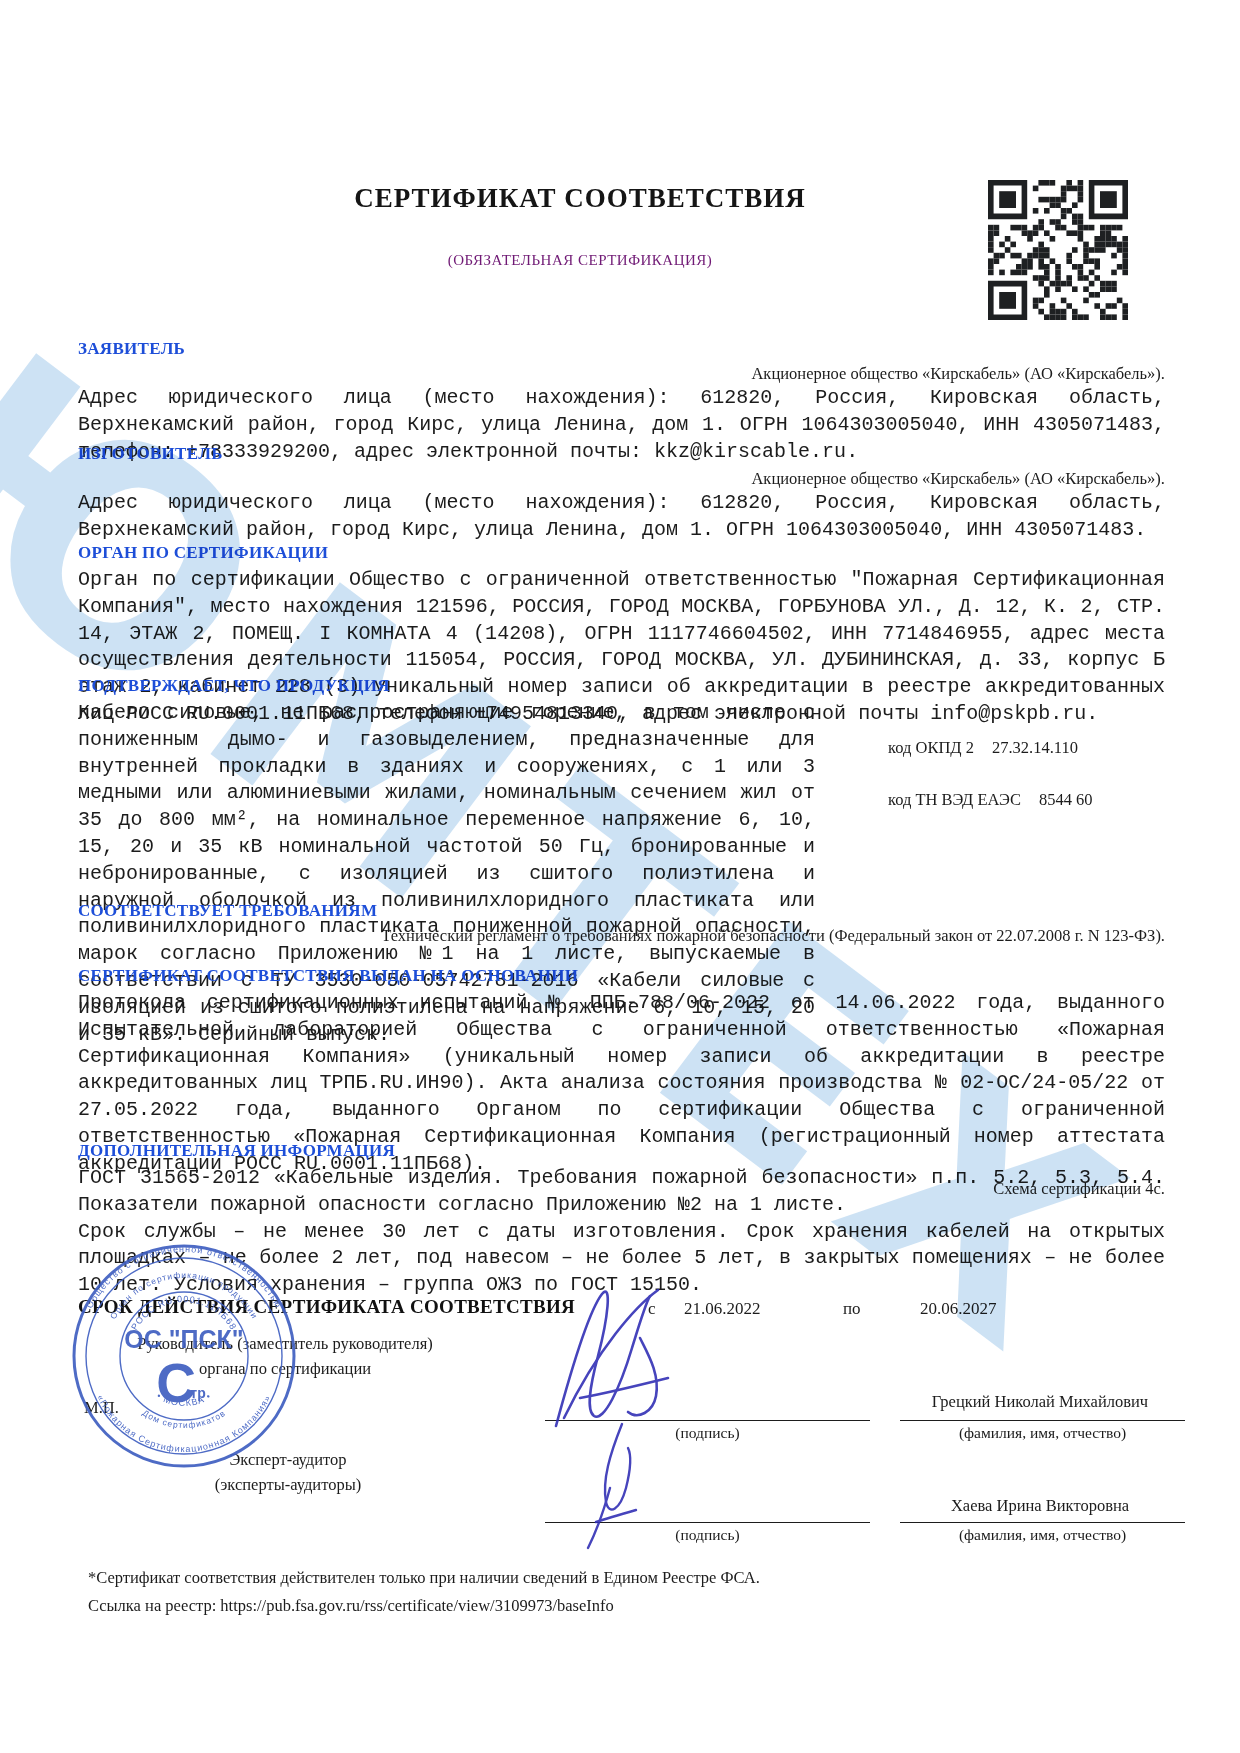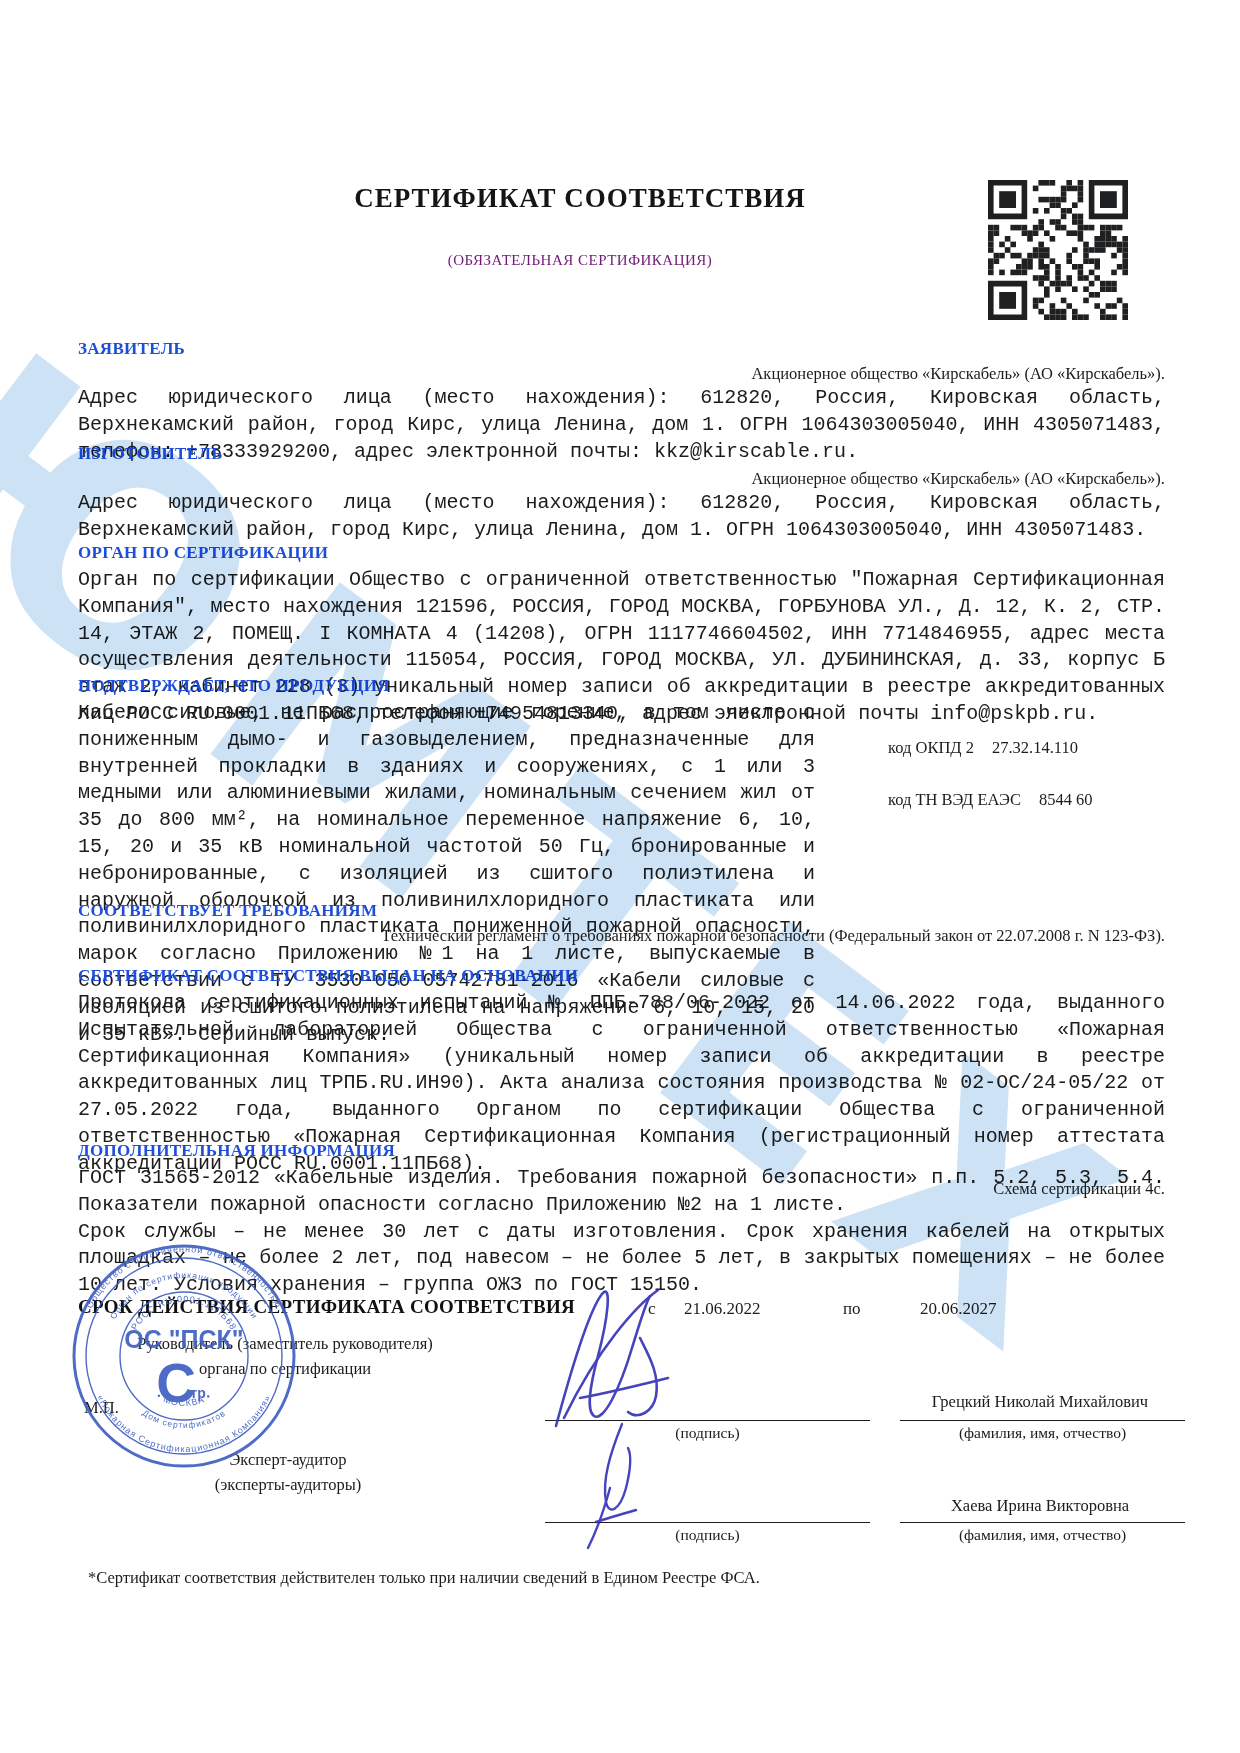--- a/index.html
+++ b/index.html
@@ -397,14 +397,15 @@
       <text font-size="8.5" letter-spacing="1"><textPath href="#arc-mid-bottom" startOffset="50%" text-anchor="middle">Дом сертификатов</textPath></text>
       <text font-size="9" letter-spacing="1"><textPath href="#arc-inner-top" startOffset="50%" text-anchor="middle">РОСС RU.0001.11ПБ68</textPath></text>
       <text font-size="9" letter-spacing="1"><textPath href="#arc-inner-bottom" startOffset="50%" text-anchor="middle">• МОСКВА •</textPath></text>
       <text x="126" y="118" text-anchor="middle" font-size="25" font-weight="bold">ОС "ПСК"</text>
       <text x="118" y="172" text-anchor="middle" font-size="55" font-weight="bold">С</text>
       <text x="140" y="168" text-anchor="middle" font-size="14" font-weight="bold">тр</text>
     </g>
   </svg>
 
   <div class="footer-line" style="top:1568px">*Сертификат соответствия действителен только при наличии сведений в Едином Реестре ФСА.</div>
+  <div class="footer-line" style="top:1596px">Ссылка на реестр: https://pub.fsa.gov.ru/rss/certificate/view/3109973/baseInfo</div>
 
 </div>
 
 </body></html>

